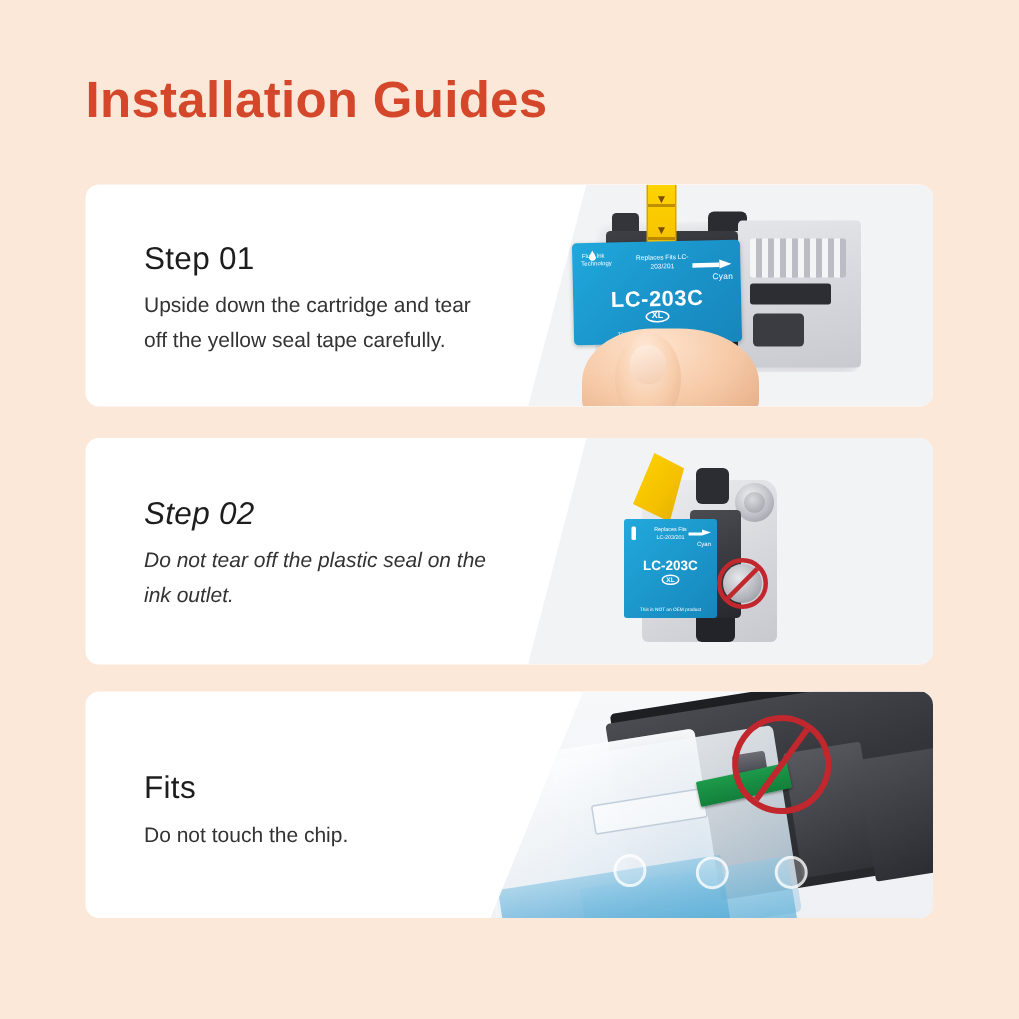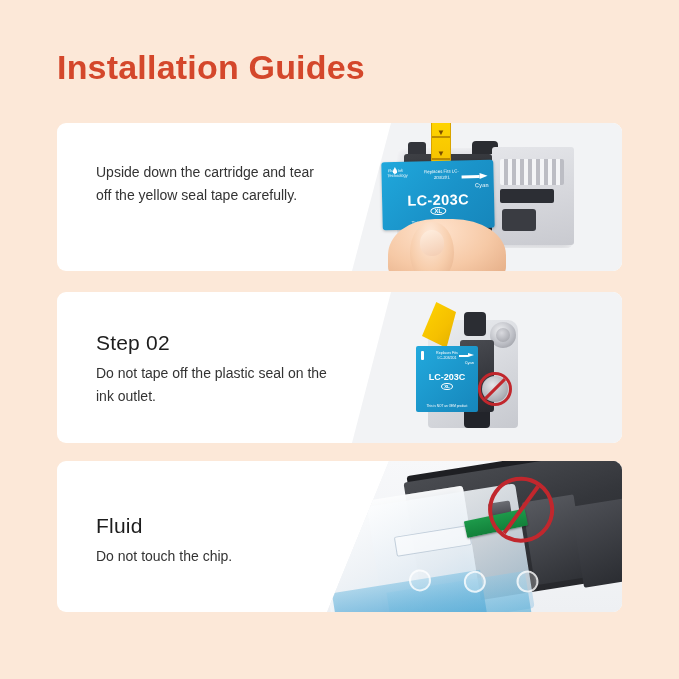--- a/index.html
+++ b/index.html
@@ -52,21 +52,21 @@
     line-height: 1.15;
     margin-bottom: 7px;
   }
   .card-desc {
     font-size: 14px;
     color: #333333;
     line-height: 1.62;
     max-width: 236px;
   }
   #card-1 .card-text { top: 38px; }
-  #card-2 .card-text { top: 39px; }
+  #card-2 .card-text { top: 39px; font-style: italic; }
   #card-3 .card-text { top: 53px; }
 
   
   .photo {
     position: absolute;
     top: 0; bottom: 0; right: 0;
     background: #f2f3f5;
     z-index: 1;
     overflow: hidden;
   }
@@ -473,20 +473,21 @@
         <div class="c1-label-foot">This is NOT an OEM product</div>
       </div>
 
       <div class="c1-hand"></div>
       <div class="c1-thumb"></div>
       <div class="c1-nail"></div>
     </div>
   </div>
 
   <div class="card-text">
+    <div class="card-heading">Step 01</div>
     <div class="card-desc">Upside down the cartridge and tear off the yellow seal tape carefully.</div>
   </div>
 </div>
 
 <div class="card" id="card-2">
 
   <div class="photo">
     <div class="photo-inner">
       <div class="c2-wrap">
         <div class="c2-shell"></div>
@@ -510,21 +511,21 @@
           <div class="foot">This is NOT an OEM product</div>
         </div>
 
         <div class="no-badge" id="c2-no"></div>
       </div>
     </div>
   </div>
 
   <div class="card-text">
     <div class="card-heading">Step 02</div>
-    <div class="card-desc">Do not tape off the plastic seal on the ink outlet.</div>
+    <div class="card-desc">Do not tear off the plastic seal on the ink outlet.</div>
   </div>
 </div>
 
 <div class="card" id="card-3">
 
   <div class="photo">
     <div class="photo-inner">
       <div class="c3-scene">
         <div class="c3-tilt">
           <div class="c3-dark-top"></div>
@@ -541,16 +542,16 @@
           <div class="c3-ring" id="c3-r3"></div>
           <div class="c3-chip-tab"></div>
           <div class="c3-chip"></div>
           <div class="no-badge" id="c3-no"></div>
         </div>
       </div>
     </div>
   </div>
 
   <div class="card-text">
-    <div class="card-heading">Fluid</div>
+    <div class="card-heading">Fits</div>
     <div class="card-desc">Do not touch the chip.</div>
   </div>
 </div>
 
 </body></html>

